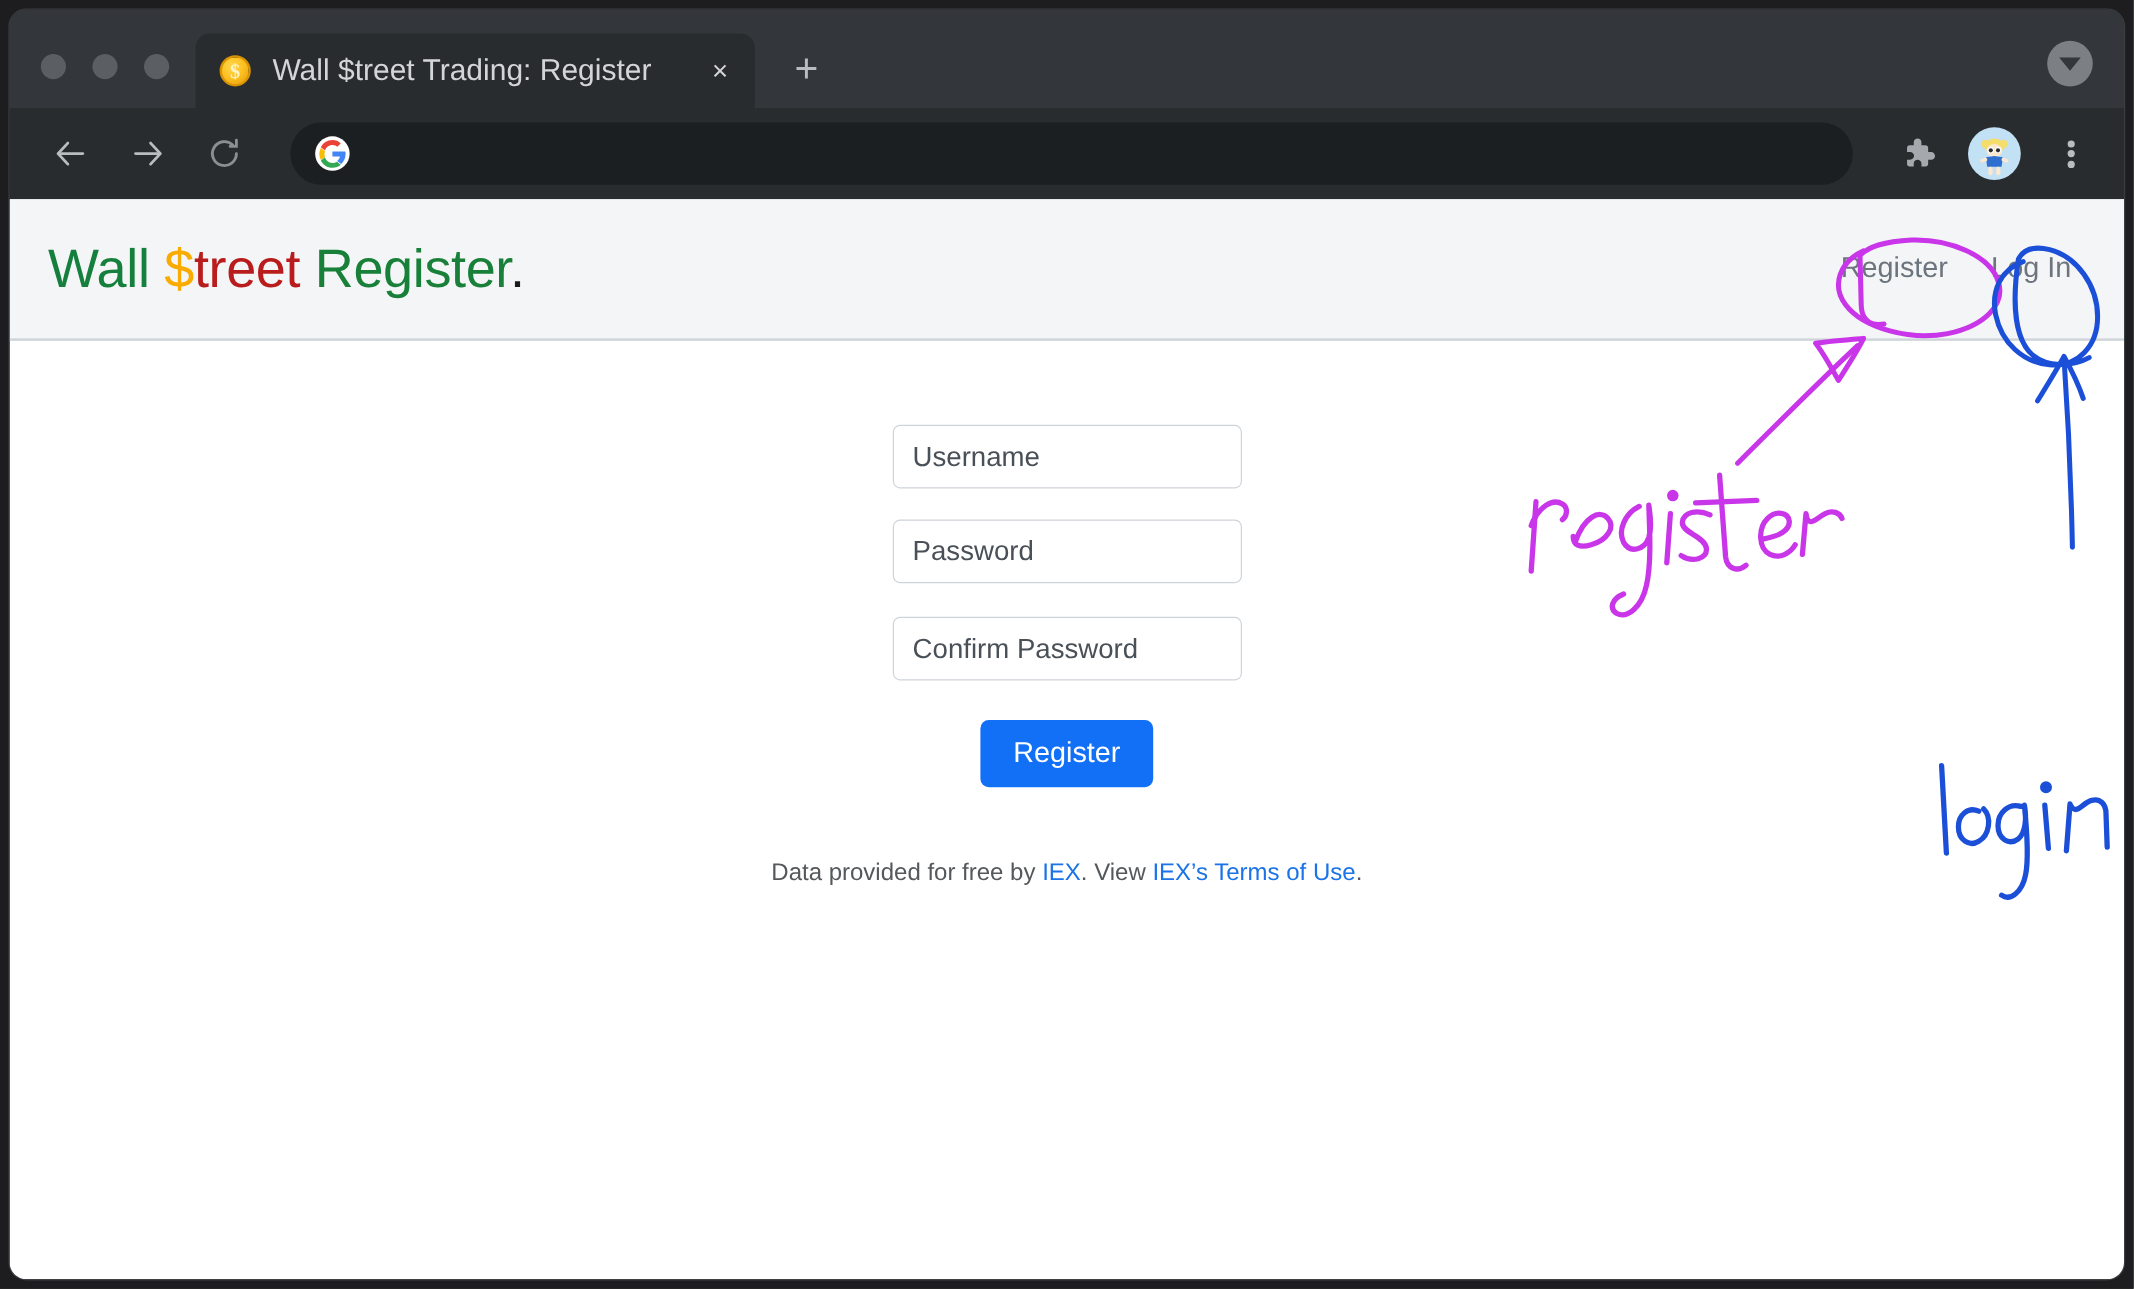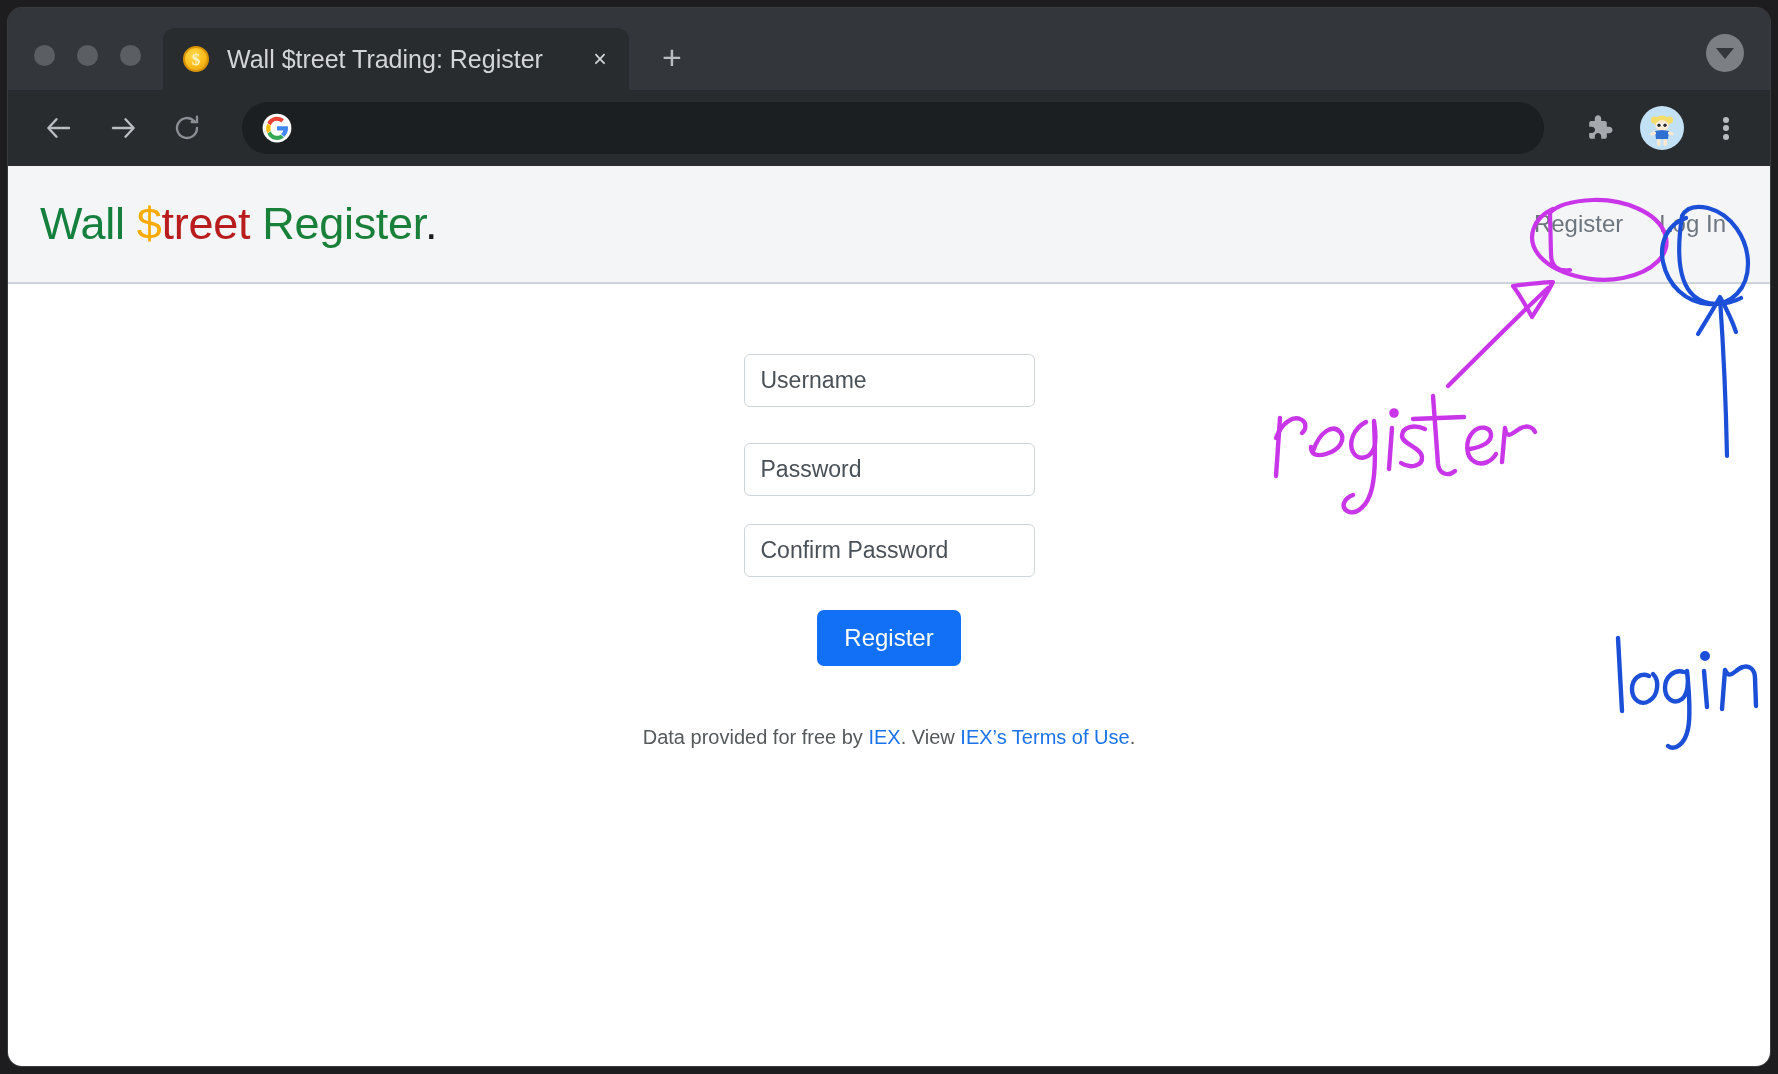--- a/index.html
+++ b/index.html
@@ -192,21 +192,21 @@
     border-radius: 6px;
     background: #fff;
     font-size: 23px;
     color: #495057;
     padding: 0 16px;
     font-family: "Liberation Sans", sans-serif;
     outline: none;
   }
   .form-field::placeholder { color: #495057; opacity: 1; }
   #field-username { margin-top: 70px; }
-  #field-password { margin-top: 36px; }
+  #field-password { margin-top: 26px; }
   #field-confirm  { margin-top: 28px; }
   #register-submit {
     margin-top: 33px;
     background: #1170f5;
     color: #ffffff;
     border: none;
     border-radius: 7px;
     font-size: 24px;
     font-family: "Liberation Sans", sans-serif;
     padding: 14px 27px;

